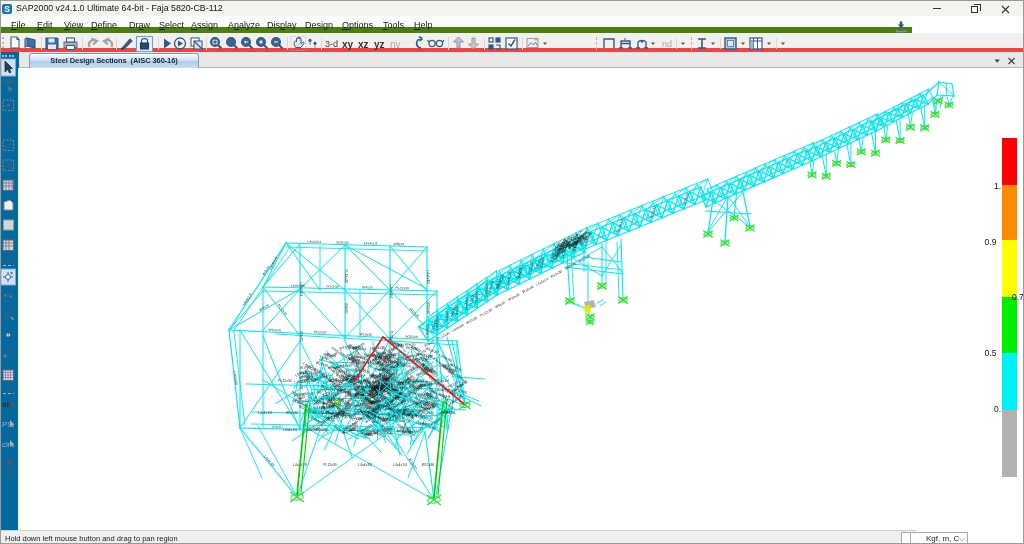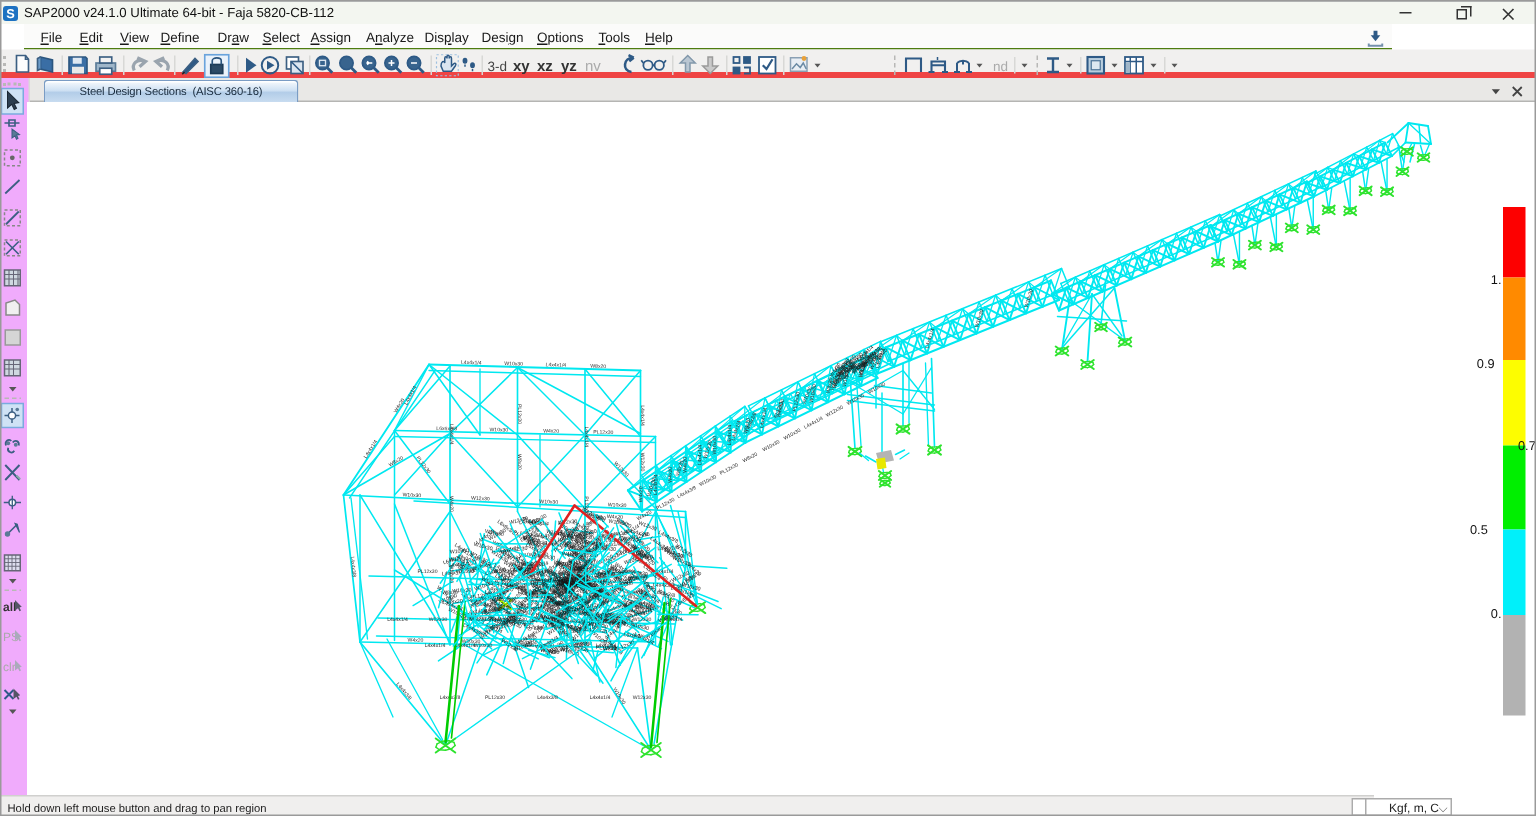--- a/index.html
+++ b/index.html
@@ -1,21 +1,21 @@
 <!DOCTYPE html>
 <html><head><meta charset="utf-8">
 <style>
 *{margin:0;padding:0;box-sizing:border-box}
 body{width:1024px;height:544px;overflow:hidden;font-family:"Liberation Sans",sans-serif;background:#fff;position:relative}
 body:after{content:"";position:absolute;left:0;top:0;width:1022px;height:542px;border:1px solid #9a9a9a;pointer-events:none}
 .titlebar{position:absolute;left:0;top:0;width:1024px;height:16px;background:#f3f6f0;border-top:1px solid #9aa0a6}
-.menubar{position:absolute;left:16px;top:16px;width:912px;height:17px;background:#fbfbfa;border-bottom:1px solid #4d7c0f}
+.menubar{position:absolute;left:0;top:16px;width:912px;height:17px;background:#fbfbfa;border-bottom:6px solid #4d7c0f}
 .toolbar{position:absolute;left:0;top:33px;width:1024px;height:19px;background:#f1f0ef;border-bottom:4px solid #ef4444}
 .tabbar{position:absolute;left:17px;top:52px;width:1007px;height:16px;background:#e9e8e6;border-bottom:1px solid #b5b5b3}
-.leftbar{position:absolute;left:0;top:52px;width:20px;height:478px;background:#f0abfc;border-right:1px solid #d9d9d7}
+.leftbar{position:absolute;left:0;top:52px;width:20px;height:478px;background:#0369a1;border-right:1px solid #d9d9d7}
 .canvas{position:absolute;left:18px;top:68px;width:1006px;height:462px;background:#fff}
 .statusbar{position:absolute;left:0;top:530px;width:916px;height:14px;background:#f0efee;border-top:1px solid #d0d0ce}
 .mi{display:inline-block;font-size:9px;color:#1a1a1a;position:absolute;top:4px}
 .mi u{text-decoration:underline}
 .ti{position:absolute;top:2px;height:17px}
 .combo{position:absolute;height:12px;background:#fff;border:1px solid #ababab;font-size:8px;color:#222;line-height:11px;padding-left:15px}
 .combo:after{content:"\2335";position:absolute;right:2px;top:0;color:#555;font-size:8px}
 </style></head><body>
 <div class="titlebar">
     <div style="position:absolute;left:2px;top:2.5px;width:10px;height:10px;background:#1d72c2;border-radius:2px;color:#fff;font-size:8.5px;font-weight:bold;text-align:center;line-height:10px">S</div>
@@ -183,21 +183,21 @@
 <rect x="742" y="3" width="12" height="11" fill="#fff" stroke="#2e5a86" stroke-width="1.2"></rect>
       <path d="M742 6 L754 6 M745.5 3 L745.5 14 M749.5 3 L749.5 14" stroke="#2e5a86" stroke-width="1"></path>
       <rect x="742.5" y="6.5" width="3" height="7" fill="#9fb6c9" stroke="none"></rect>
 <path d="M759 7.5 L763 7.5 L761 10 Z" fill="#555" stroke="none"></path>
 <path d="M768.5 3 L768.5 14" stroke="#d8d8d6" stroke-width="1"></path>
 <path d="M773 7.5 L777 7.5 L775 10 Z" fill="#555" stroke="none"></path>
 </svg>
 </div>
 <div class="tabbar">
 <div style="position:absolute;left:12px;top:1px;width:170px;height:15px;border:1px solid #7a9cc4;border-bottom:none;border-radius:3px 3px 0 0;background:linear-gradient(#f7fafd,#cfe1f3 45%,#b3cde8 55%,#c8dcf0);box-shadow:inset 0 1px 0 #fff">
-<div style="position:absolute;left:0;right:0;top:2px;text-align:center;font-size:7.5px;font-weight:normal;color:#16283a;letter-spacing:-0.1px">Steel Design Sections&nbsp; (AISC 360-16)</div>
+<div style="position:absolute;left:0;right:0;top:2px;text-align:center;font-size:7.5px;font-weight:bold;color:#16283a;letter-spacing:-0.1px">Steel Design Sections&nbsp; (AISC 360-16)</div>
 </div>
 <svg width="30" height="14" style="position:absolute;right:2px;top:3px">
       <path d="M2.5 4.5 L8 4.5 L5.2 7.8 Z" fill="#444"></path>
       <path d="M16.5 3 L22.5 9 M22.5 3 L16.5 9" stroke="#444" stroke-width="1.2"></path>
     </svg>
 </div>
 <div class="leftbar">
 <div style="position:absolute;left:2px;top:3px;width:12px;height:2px;border-top:2px dotted #b8b8b6"></div>
 <svg width="17" height="478" style="position:absolute;left:0;top:0">
 <g stroke="#3c5f82" fill="none" stroke-width="1">
@@ -275,21 +275,21 @@
 <div style="position:absolute;top:0;width:15px;height:47px;background:#fd0000"></div>
 <div style="position:absolute;top:47px;width:15px;height:55px;background:#ff8a00"></div>
 <div style="position:absolute;top:102px;width:15px;height:57px;background:#fdfd00"></div>
 <div style="position:absolute;top:159px;width:15px;height:56px;background:#00ef00"></div>
 <div style="position:absolute;top:215px;width:15px;height:57px;background:#00f0fa"></div>
 <div style="position:absolute;top:272px;width:15px;height:67px;background:#b2b2b2"></div>
 </div>
 <div style="position:absolute;left:980px;top:181px;font-size:8.5px;color:#111;text-align:right;width:21px">1.</div>
 <div style="position:absolute;left:980px;top:237px;font-size:8.5px;color:#111;text-align:center;width:21px">0.9</div>
 <div style="position:absolute;left:1012px;top:292px;font-size:8.5px;color:#111;text-align:left;width:21px">0.7</div>
-<div style="position:absolute;left:980px;top:348px;font-size:8.5px;color:#111;text-align:left;width:21px">0.5</div>
+<div style="position:absolute;left:980px;top:348px;font-size:8.5px;color:#111;text-align:center;width:21px">0.5</div>
 <div style="position:absolute;left:980px;top:404px;font-size:8.5px;color:#111;text-align:right;width:21px">0.</div>
 <svg width="1024" height="544" viewBox="0 0 1024 544" style="position:absolute;left:0;top:0">
 <clipPath id="cv">
       <rect x="18" y="68" width="984" height="462"></rect>
     </clipPath>
 <g clip-path="url(#cv)" stroke-linecap="round">
 <line x1="286.0" y1="243.0" x2="427.0" y2="247.0" stroke="#00e8f0" stroke-width="1.25"></line>
 <line x1="286.0" y1="243.0" x2="229.0" y2="330.0" stroke="#00e8f0" stroke-width="1.25"></line>
 <line x1="290.0" y1="247.0" x2="233.0" y2="332.0" stroke="#00e8f0" stroke-width="0.9"></line>
 <line x1="263.0" y1="287.0" x2="437.0" y2="291.0" stroke="#00e8f0" stroke-width="1.15"></line>

